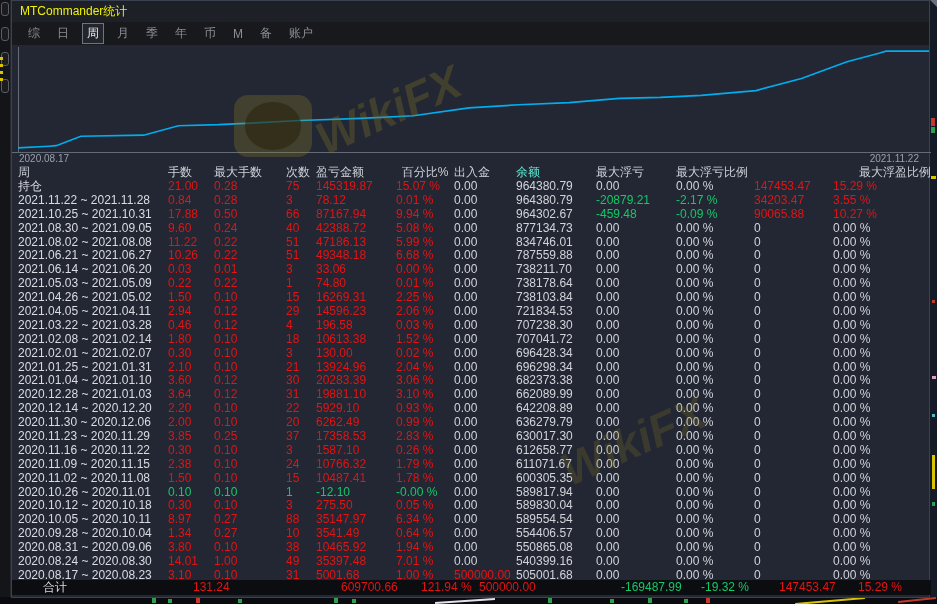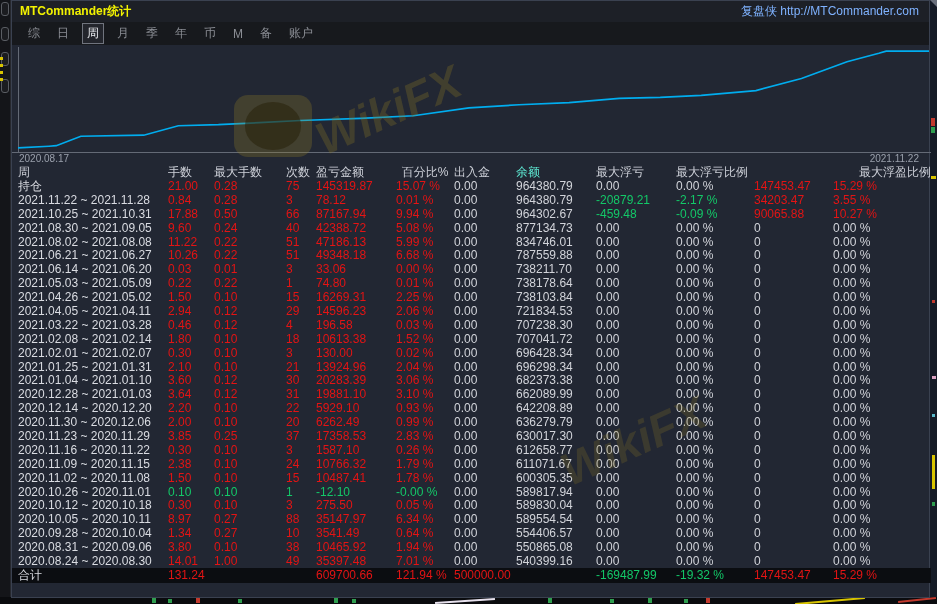--- a/index.html
+++ b/index.html
@@ -19,21 +19,21 @@
                   background:#0a0b0e; }
   .blip { position:absolute; }
 
   
   #win { position:absolute; left:11px; top:0; width:919px; height:598px;
          background:#222733; border:1px solid #3a4150; }
 
   #titlebar { position:absolute; left:0; top:0; width:100%; height:21px;
               background:#1d2027; display:flex; align-items:center;
               justify-content:space-between; padding:0 10px 0 8px; }
-  #title { color:#f2f200; font-size:12px; font-weight:bold; }
+  #title { color:#f2f200; font-size:12px; font-weight:normal; }
   #brand { color:#7fb2ff; font-size:12px; }
 
   #menubar { position:absolute; left:0; top:21px; width:100%; height:23px;
              background:#17191d; display:flex; align-items:center; gap:9px;
              padding-left:12px; }
   .menu-item { color:#8b8e95; font-size:12px; padding:1px 4px; cursor:default; }
   .menu-item.active { color:#eceef2; border:1px solid #70747e; background:#23252c; }
 
   
   #chart { position:absolute; left:0; top:44px; width:919px; height:119px;text-decoration:underline; }
@@ -55,22 +55,22 @@
 
   
   #table { position:absolute; left:0; top:163px; width:919px; height:435px; font-size:12px; }
   .tr { display:grid; padding-left:6px;
         grid-template-columns:150px 46px 72px 30px 80px 58px 62px 80px 80px 78px 79px auto;
         height:13.9px; line-height:13.9px; white-space:nowrap; overflow:hidden; }
   #thead { height:16px; line-height:16px; color:#cdd0d8; }
   #thead .tr { height:16px; line-height:16px; }
   .c-w { color:#d2d4da; } .c-r { color:#e31414; } .c-g { color:#13c868; }
   .date-cell { color:#dadce2; }
-  #tfoot { position:absolute; left:0; bottom:16px; width:100%; height:15px;
-           background:#0b0d11; }
+  #tfoot { position:absolute; left:0; bottom:4px; width:100%; height:15px;
+           background:#0b0d11;padding-left:25px; }
   #tfoot .tr { height:15px; line-height:15px; }
   .tri { position:absolute; width:0; height:0; }
 </style>
 </head>
 <body>
 
 <div id="left-strip">
   <div class="edge-box" style="top:2px"></div>
   <div class="edge-box" style="top:27px"></div>
   <div class="edge-box" style="top:52px"></div>
@@ -107,21 +107,20 @@
   <div class="blip" style="left:684px;top:2px;width:4px;height:4px;background:#2f9e4f"></div>
   <div class="blip" style="left:706px;top:1px;width:4px;height:5px;background:#c23a2e"></div>
   <div class="blip" style="left:795px;top:3px;width:70px;height:2px;background:#d8c400;transform:rotate(-5deg)"></div>
   <div class="blip" style="left:898px;top:2px;width:38px;height:2px;background:#c23a2e;transform:rotate(-6deg)"></div>
 </div>
 
 <div id="win">
 
   <div id="titlebar">
     <span id="title">MTCommander统计</span>
-    <span id="brand">复盘侠 http://MTCommander.com</span>
   </div>
 
   <div id="menubar">
       <span class="menu-item">综</span>
       <span class="menu-item">日</span>
       <span class="menu-item active">周</span>
       <span class="menu-item">月</span>
       <span class="menu-item">季</span>
       <span class="menu-item">年</span>
       <span class="menu-item">币</span>

